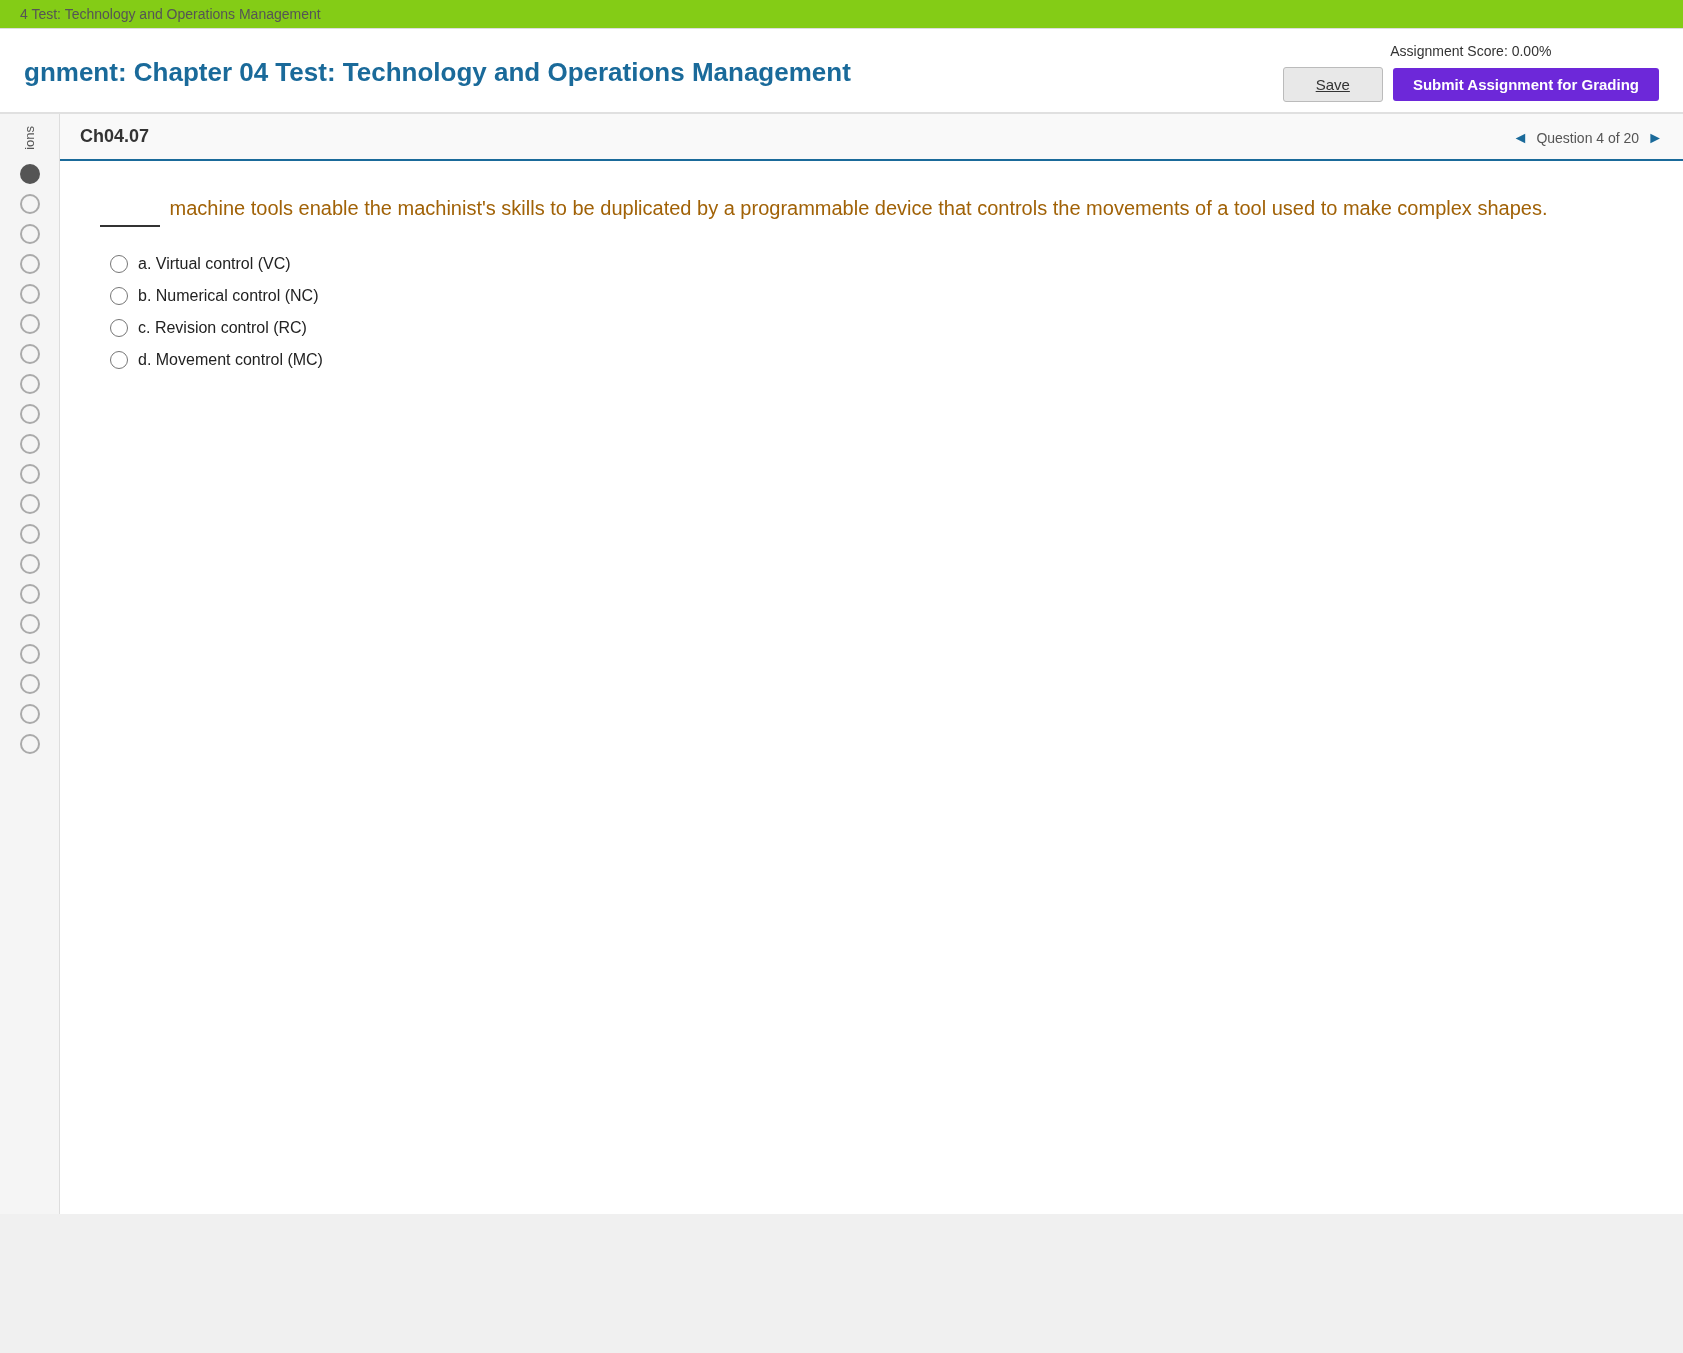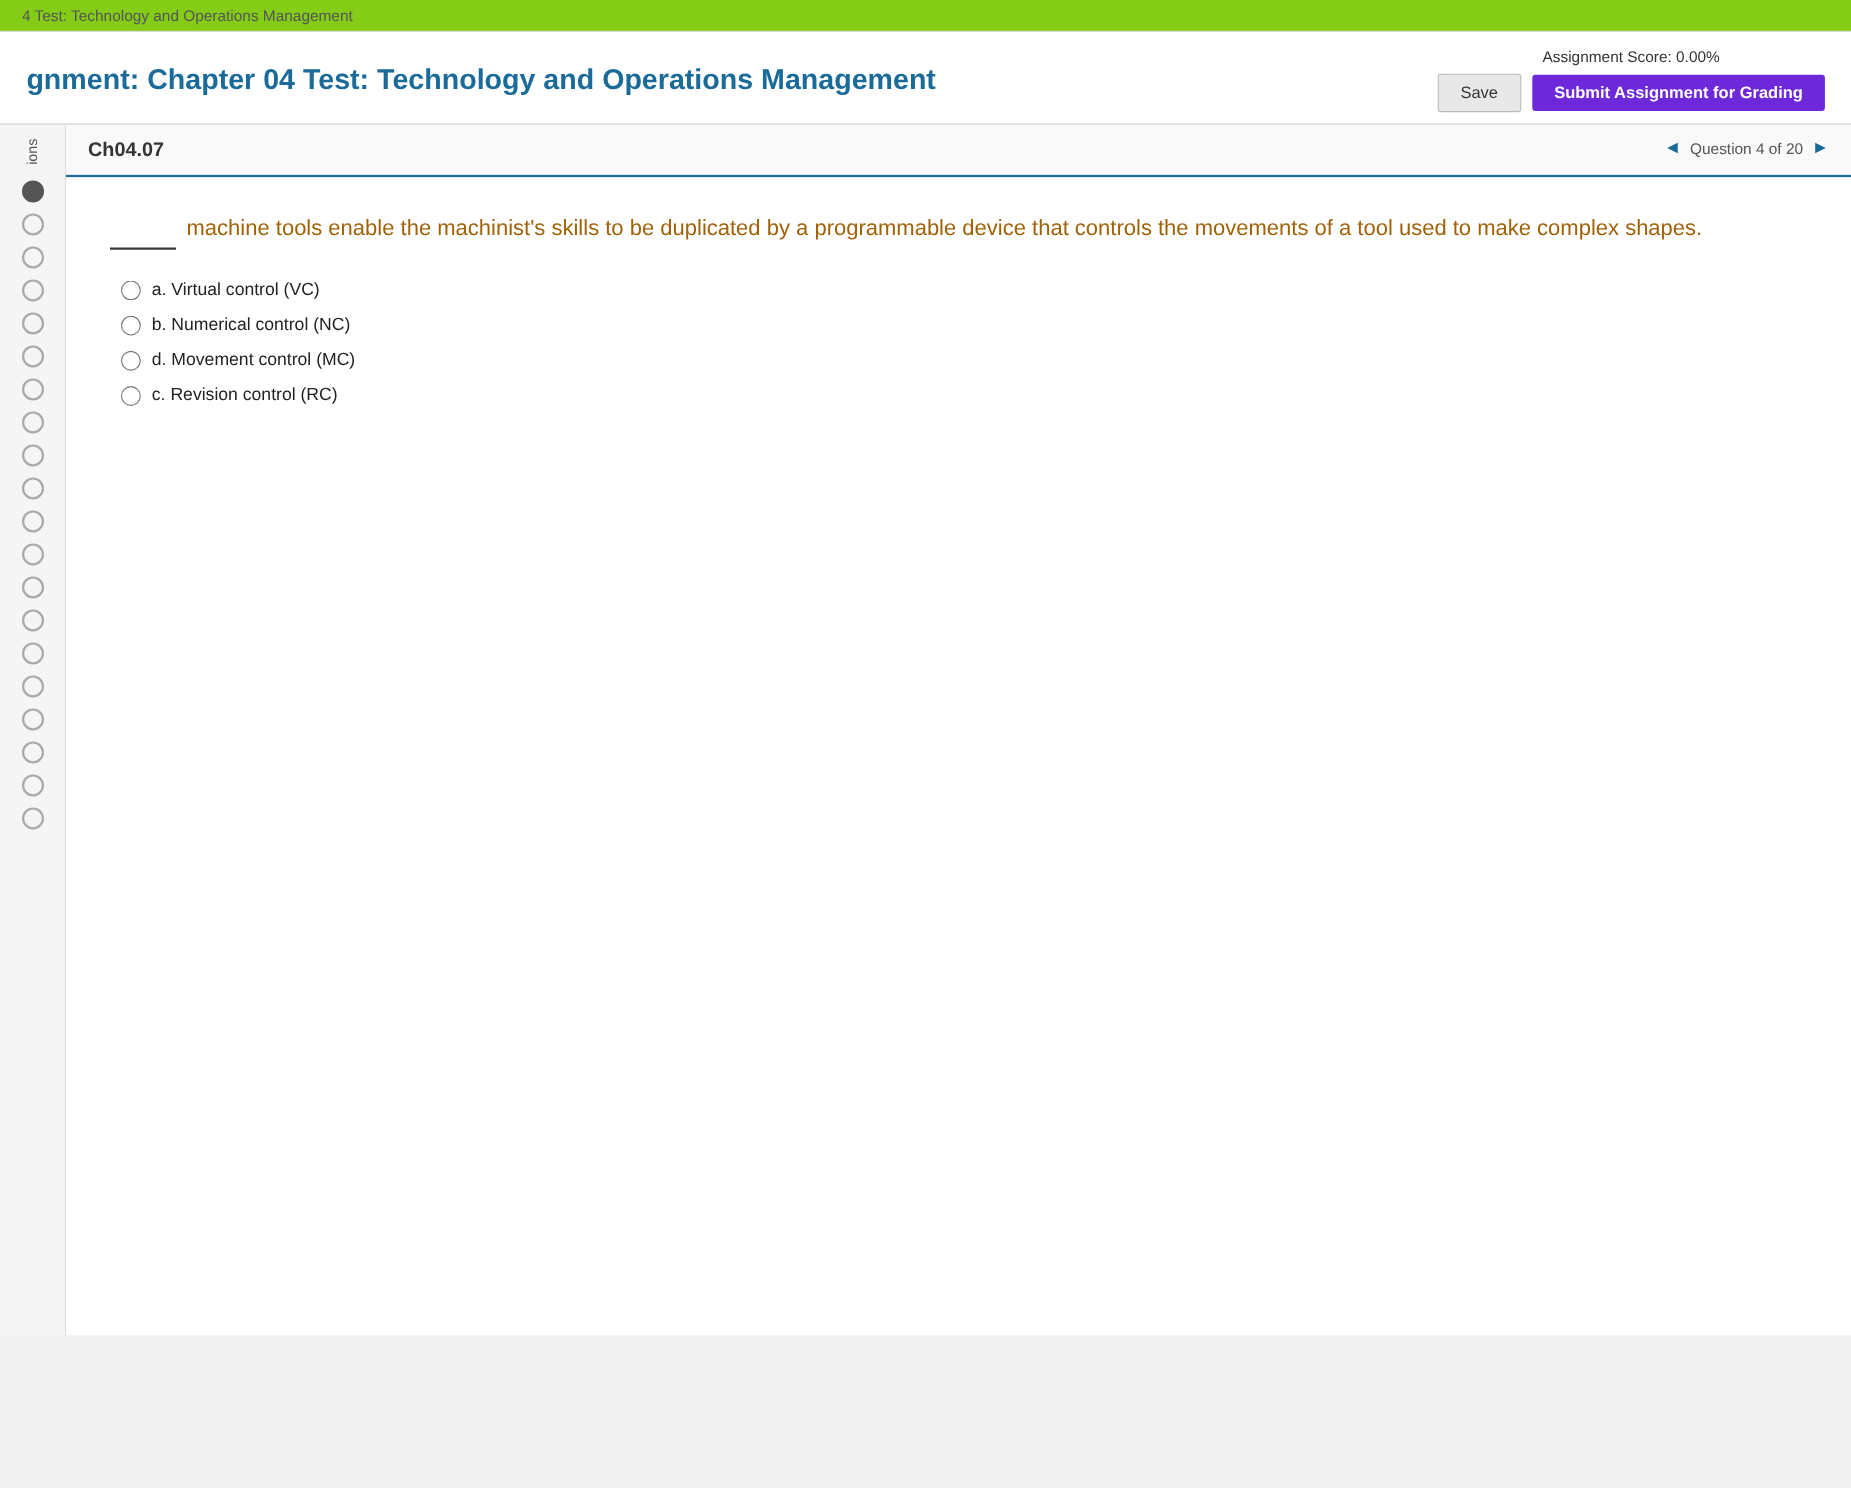--- a/index.html
+++ b/index.html
@@ -54,25 +54,26 @@
 
     .header-buttons {
       display: flex;
       gap: 10px;
       align-items: center;
     }
 
     .btn-save {
       background: #e8e8e8;
       border: 1px solid #bbb;
-      padding: 8px 20px;
+      padding: 8px 32px;
       font-size: 15px;
       cursor: pointer;
       border-radius: 3px;
       color: #333;
+      text-decoration: underline;
     }
 
     .btn-submit {
       background: #6d28d9;
       border: none;
       padding: 8px 20px;
       font-size: 15px;
       cursor: pointer;
       border-radius: 3px;
       color: #ffffff;
@@ -121,21 +122,21 @@
     }
 
     .main-panel {
       flex: 1;
       background: #ffffff;
       padding: 0;
     }
 
     .question-header {
       display: flex;
-      align-items: flex-start;
+      align-items: flex-end;
       justify-content: space-between;
       padding: 12px 20px;
       border-bottom: 2px solid #1a6a9a;
       background: #f9f9f9;
     }
 
     .question-label {
       font-size: 18px;
       font-weight: bold;
       color: #333;
@@ -264,24 +265,24 @@
       <div class="answer-options">
         <label class="answer-option">
           <input type="radio" name="answer" value="a" style="">
           <span>a. Virtual control (VC)</span>
         </label>
         <label class="answer-option">
           <input type="radio" name="answer" value="b" style="">
           <span>b. Numerical control (NC)</span>
         </label>
         <label class="answer-option">
+          <input type="radio" name="answer" value="c" style="">
+          <span>c. Revision control (RC)</span>
+        </label>
+        <label class="answer-option">
           <input type="radio" name="answer" value="d" style="">
           <span>d. Movement control (MC)</span>
         </label>
-        <label class="answer-option">
-          <input type="radio" name="answer" value="c" style="">
-          <span>c. Revision control (RC)</span>
-        </label>
       </div>
     </div>
 
   </div>
 </div>
 
 </body></html>

